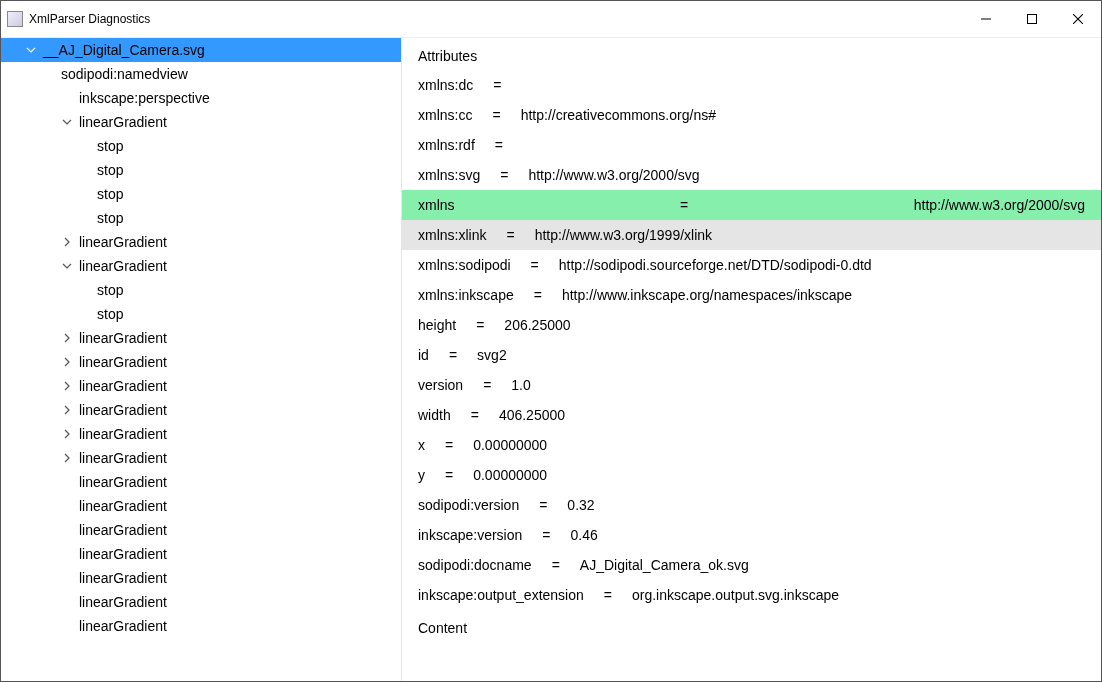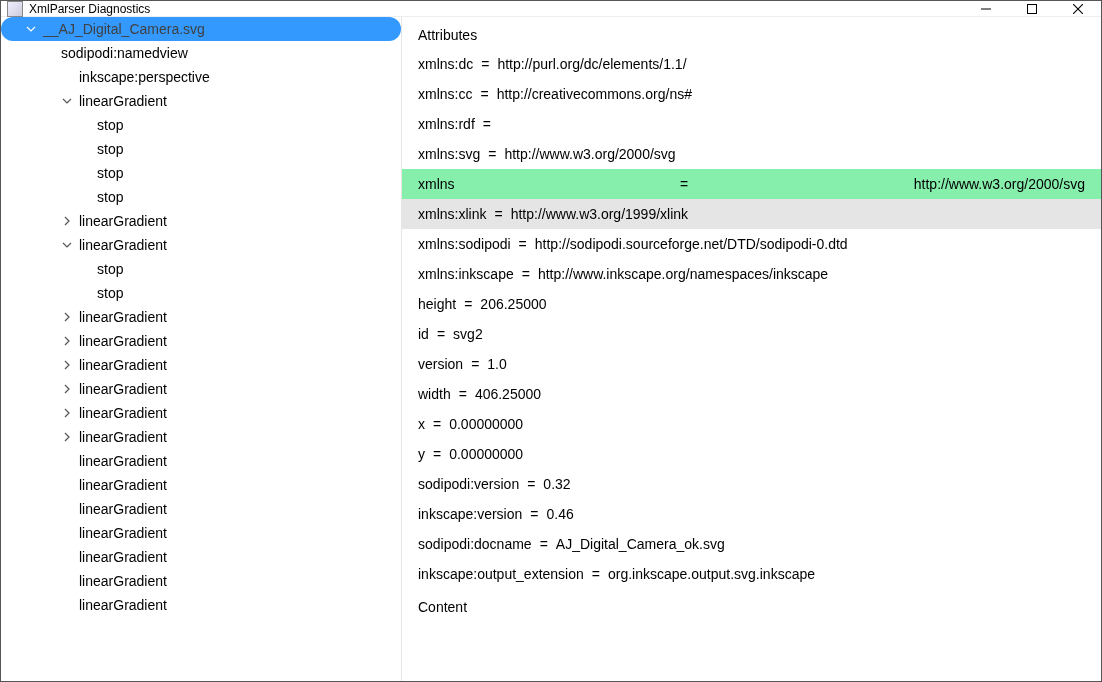--- a/index.html
+++ b/index.html
@@ -14,21 +14,21 @@
   .window {
     width: 1102px;
     height: 682px;
     border: 1px solid #555;
     display: flex;
     flex-direction: column;
     background: #fff;
     position: relative;
   }
   .titlebar {
-    height: 16px;
+    height: 37px;
     display: flex;
     align-items: center;
     padding-left: 6px;
     border-bottom: 1px solid #eee;
     flex-shrink: 0;
   }
   .titlebar-icon {
     width: 16px;
     height: 16px;
     border: 1px solid #888;
@@ -78,22 +78,21 @@
   .tree-row {
     height: 24px;
     display: flex;
     align-items: center;
     white-space: nowrap;
     padding-right: 6px;
     cursor: default;
   }
   .tree-row.selected {
     background: #3399ff;
-    color: #404040;
-    border-radius: 12px;
+    color: #000000;
   }
   .tree-row.selected .chev { stroke: #fff; }
   .tree-chev {
     width: 16px;
     height: 16px;
     display: flex;
     align-items: center;
     justify-content: center;
     flex-shrink: 0;
     margin-right: 2px;
@@ -111,21 +110,21 @@
   
   .section-header {
     padding: 10px 16px 6px 16px;
     font-size: 14px;
     color: #000;
   }
   .attr-row {
     display: flex;
     align-items: center;
     padding: 6px 16px;
-    gap: 8px;
+    gap: 20px;
     min-height: 30px;
   }
   .attr-row.selected {
     background: #86efac;
     justify-content: space-between;
   }
   .attr-row.hover {
     background: #e5e5e5;
   }
   .attr-name { }
@@ -331,21 +330,20 @@
           <span class="tree-spacer" style="width: 58px;"></span>
           <span class="tree-chev"></span>
           <span class="tree-label">linearGradient</span>
         </div>
       </div>
     <div class="details-pane" id="details-pane">
         <div class="section-header">Attributes</div>
         <div class="attr-row">
           <span class="attr-name">xmlns:dc</span>
           <span class="attr-eq">=</span>
-          <span class="attr-val">http://purl.org/dc/elements/1.1/</span>
         </div>
         <div class="attr-row">
           <span class="attr-name">xmlns:cc</span>
           <span class="attr-eq">=</span>
           <span class="attr-val">http://creativecommons.org/ns#</span>
         </div>
         <div class="attr-row">
           <span class="attr-name">xmlns:rdf</span>
           <span class="attr-eq">=</span>
         </div>

